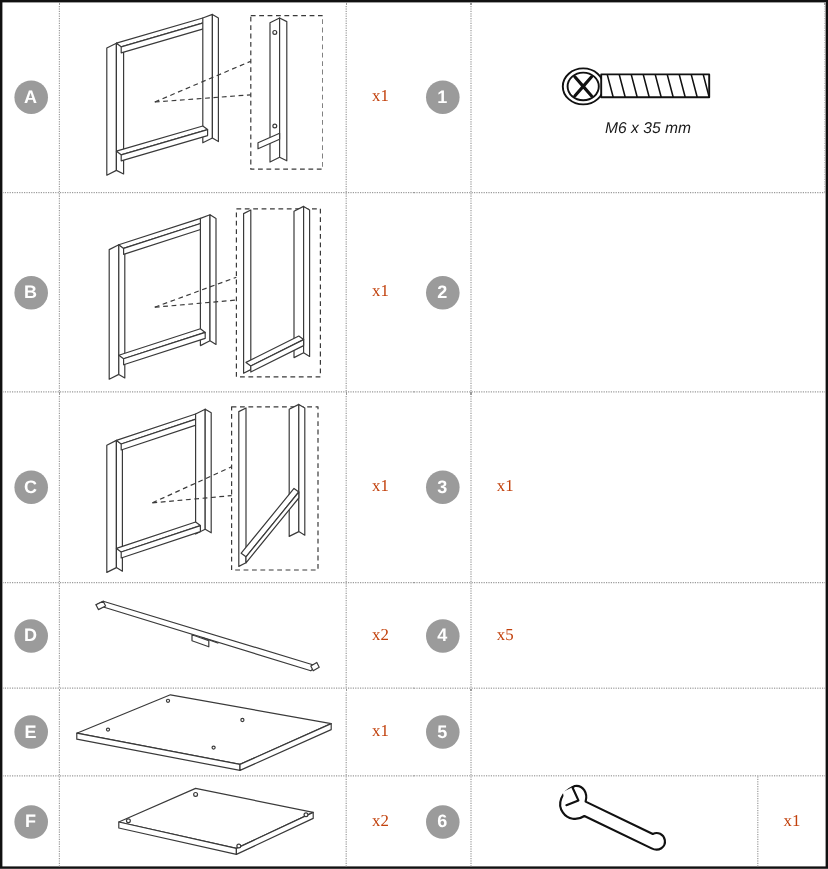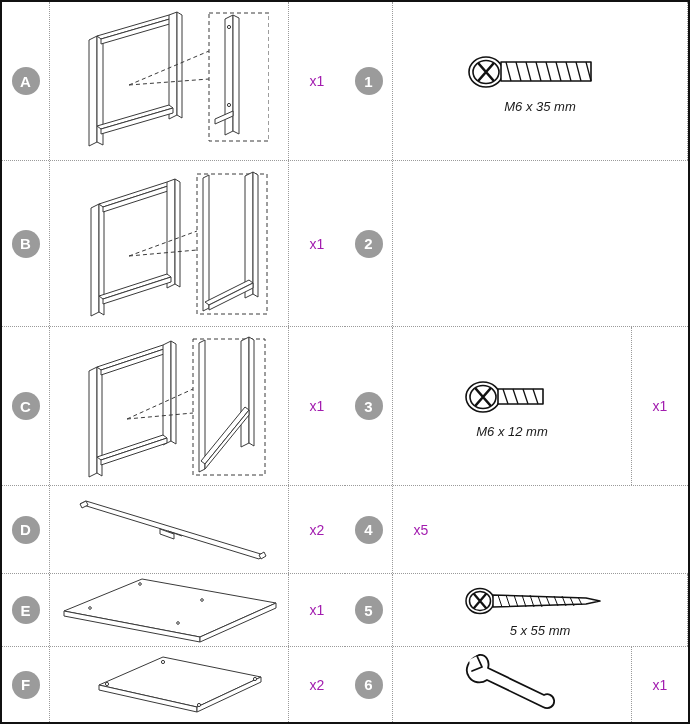--- a/index.html
+++ b/index.html
@@ -80,21 +80,22 @@
     display:flex;
     align-items:center;
     justify-content:center;
     font-size:15px;
     font-weight:bold;
     line-height:1;
     letter-spacing:0;
   }
   .qty{
     font-size:14px;
-    color:#a21caf;
+    color:#c2410c;
+    font-family:Liberation Serif, serif;
   }
   .spec{
     font-size:13px;
     color:#1a1a1a;
     margin-top:4px;
     white-space:nowrap;
     font-style:italic;
   }
   .art{
     display:flex;
@@ -320,65 +321,37 @@
       <div class="row" style="height:166px;">
         <div class="badge-cell">
           <div class="badge">2</div>
         </div>
       </div>
 
       <div class="row" style="height:159px;">
         <div class="badge-cell">
           <div class="badge">3</div>
         </div>
-        <div class="art-cell">
-          <div class="art">
-            <svg width="110" height="46" viewBox="0 0 110 46">
-              <g stroke="#111111" stroke-width="1.6" fill="#ffffff" stroke-linejoin="round">
-                <ellipse cx="26" cy="23" rx="17" ry="15"></ellipse>
-                <ellipse cx="26" cy="23" rx="13" ry="11.5"></ellipse>
-                <path d="M26,23 L19,15 M26,23 L33,15 M26,23 L19,31 M26,23 L33,31" stroke-width="2.6" stroke-linecap="round"></path>
-                <path d="M41,15 L86,15 L86,30 L41,30 Z"></path>
-                <path d="M46,15 L51,30 M56,15 L61,30 M66,15 L71,30 M76,15 L81,30" stroke-width="1.3" fill="none"></path>
-              </g>
-            </svg>
-          </div>
-          <div class="spec">M6 x 12 mm</div>
-        </div>
         <div class="qty-cell">
           <span class="qty">x1</span>
         </div>
       </div>
 
       <div class="row" style="height:88px;">
         <div class="badge-cell">
           <div class="badge">4</div>
         </div>
         <div class="qty-cell">
           <span class="qty">x5</span>
         </div>
       </div>
 
       <div class="row" style="height:73px;">
         <div class="badge-cell">
           <div class="badge">5</div>
-        </div>
-        <div class="art-cell">
-          <div class="art">
-            <svg width="160" height="36" viewBox="0 0 160 36">
-              <g stroke="#111111" stroke-width="1.5" fill="#ffffff" stroke-linejoin="round">
-                <ellipse cx="20" cy="18" rx="14" ry="12.5"></ellipse>
-                <ellipse cx="20" cy="18" rx="10.5" ry="9.5"></ellipse>
-                <path d="M20,18 L14,11 M20,18 L26,11 M20,18 L14,25 M20,18 L26,25" stroke-width="2.3" stroke-linecap="round"></path>
-                <path d="M33,12 L126,15 L140,18 L126,21 L33,24 Z"></path>
-                <path d="M38,12 L42,24 M46,12 L50,24 M54,12 L58,24 M62,12 L66,24 M70,12 L74,24 M78,13 L82,24 M86,13 L90,23 M94,13 L98,23 M102,13 L106,23 M110,14 L114,23 M118,14 L122,22" stroke-width="1" fill="none"></path>
-              </g>
-            </svg>
-          </div>
-          <div class="spec">5 x 55 mm</div>
         </div>
       </div>
 
       <div class="row last" style="height:75px;">
         <div class="badge-cell">
           <div class="badge">6</div>
         </div>
         <div class="art-cell">
           <div class="art">
             <svg width="110" height="66" viewBox="0 0 110 66">

